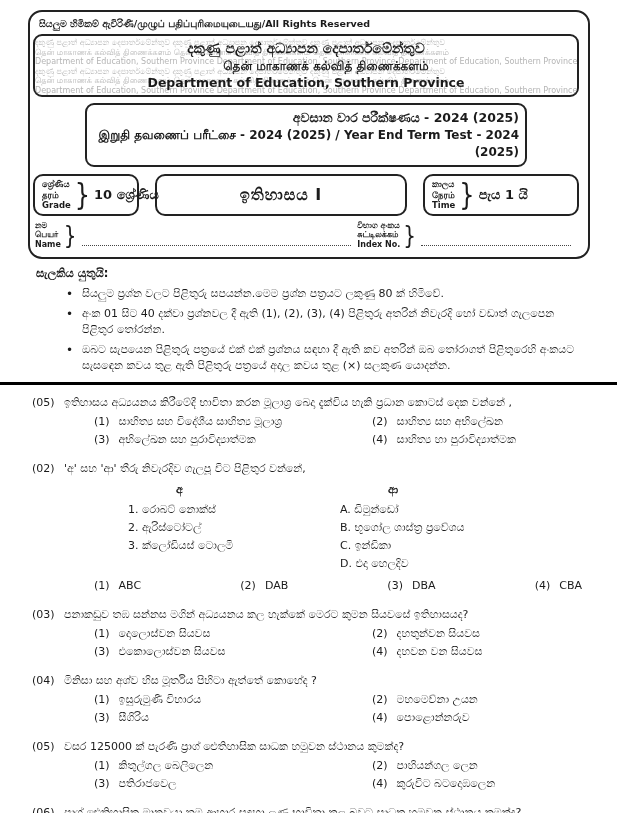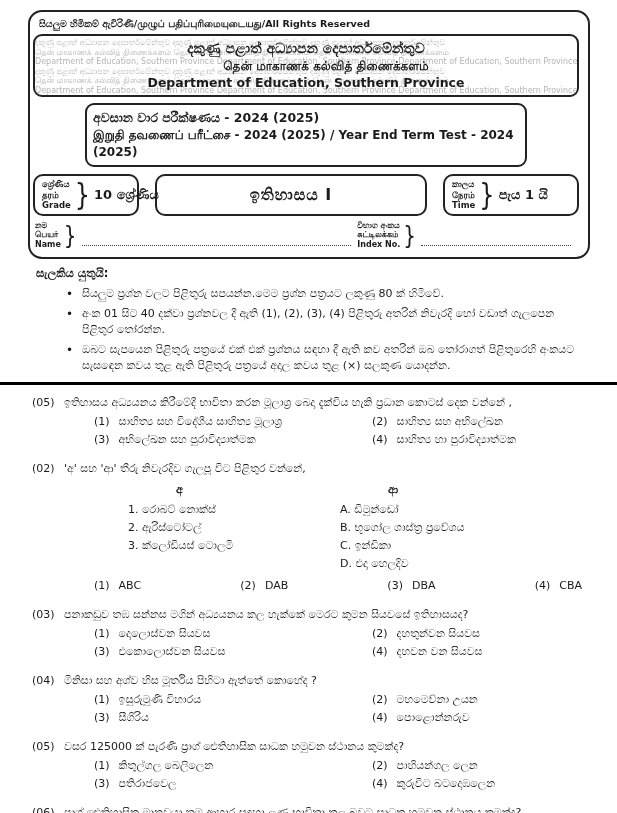--- a/index.html
+++ b/index.html
@@ -27,41 +27,41 @@
     color:#b5b5b5; font-size:8px; line-height:9.5px;
     white-space:nowrap; z-index:0; padding-top:2px;
   }
   .dept-lines { position:relative; z-index:1; text-align:center; }
   .dept-si { font-size:14px; font-weight:bold; line-height:19px; }
   .dept-ta { font-size:12px; font-weight:bold; line-height:17px;margin-left:40px; }
   .dept-en { font-size:12.5px; font-weight:bold; line-height:16px; }
 
   .exam-box {
     border:2px solid #222; border-radius:9px;
-    width:442px; margin:6px auto 0 auto; text-align:left;
+    width:442px; margin:6px auto 0 auto; text-align:right;
     padding:4px 6px;
   }
   .exam-l1 { font-size:12.5px; font-weight:bold; line-height:18px; }
   .exam-l2 { font-size:12px; font-weight:bold; line-height:17px; }
 
   .meta-row { display:flex; align-items:stretch; margin-top:7px; }
   .meta-box {
     border:2px solid #222; border-radius:10px;
     display:flex; align-items:center; padding:3px 7px;
   }
   .tri-label { font-size:8.5px; font-weight:bold; line-height:10.5px; }
   .brace { font-size:24px; font-weight:400; margin:0 4px; transform:scaleY(1.25); display:inline-block; }
   .meta-value { font-size:13px; font-weight:bold; white-space:nowrap; }
   .grade-box { width:106px; }
   .subject-box {
     border:2px solid #222; border-radius:10px; flex:1;
     margin:0 16px; display:flex; align-items:center; justify-content:center;
   }
   .subject-title { font-size:16px; font-weight:bold; letter-spacing:1px; }
-  .time-box { width:136px; }
+  .time-box { width:156px; }
 
   .name-row { display:flex; align-items:flex-end; margin-top:5px; padding:0 2px; }
   .name-row .tri-label { font-size:8px; line-height:9.5px; }
   .name-row .brace { font-size:20px; margin:0 3px; align-self:center; }
   .dotted { flex:1; border-bottom:1.6px dotted #444; height:16px; margin:0 6px 3px 2px; }
   .dotted.short { flex:0 0 150px; }
 
   
   .instructions { padding:7px 4px 0 8px; }
   .inst-title { font-size:11.5px; font-weight:bold; margin-bottom:6px; }

